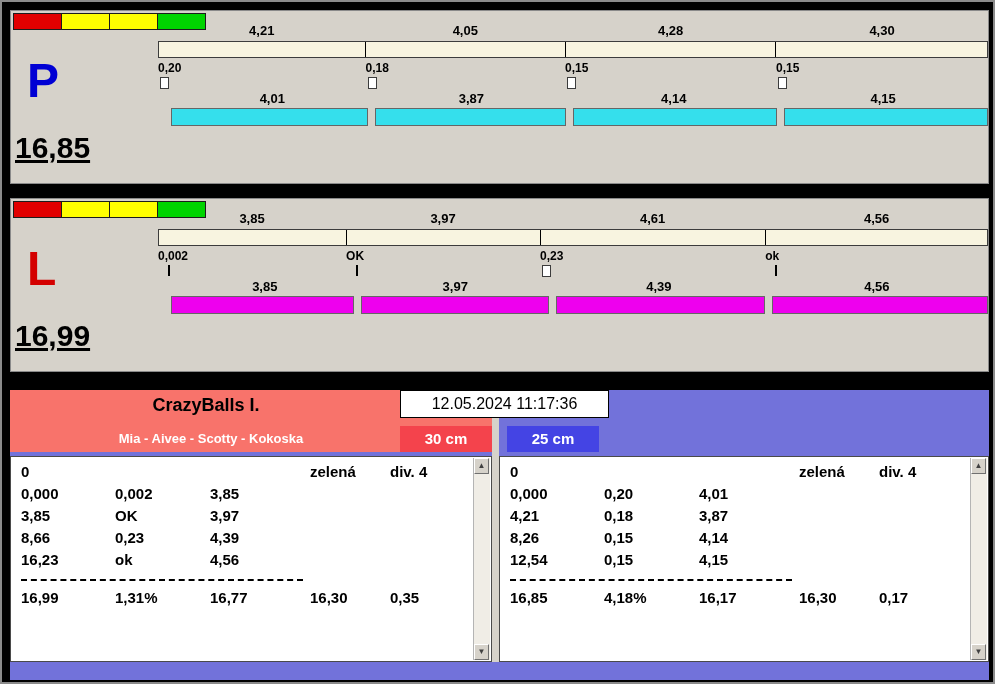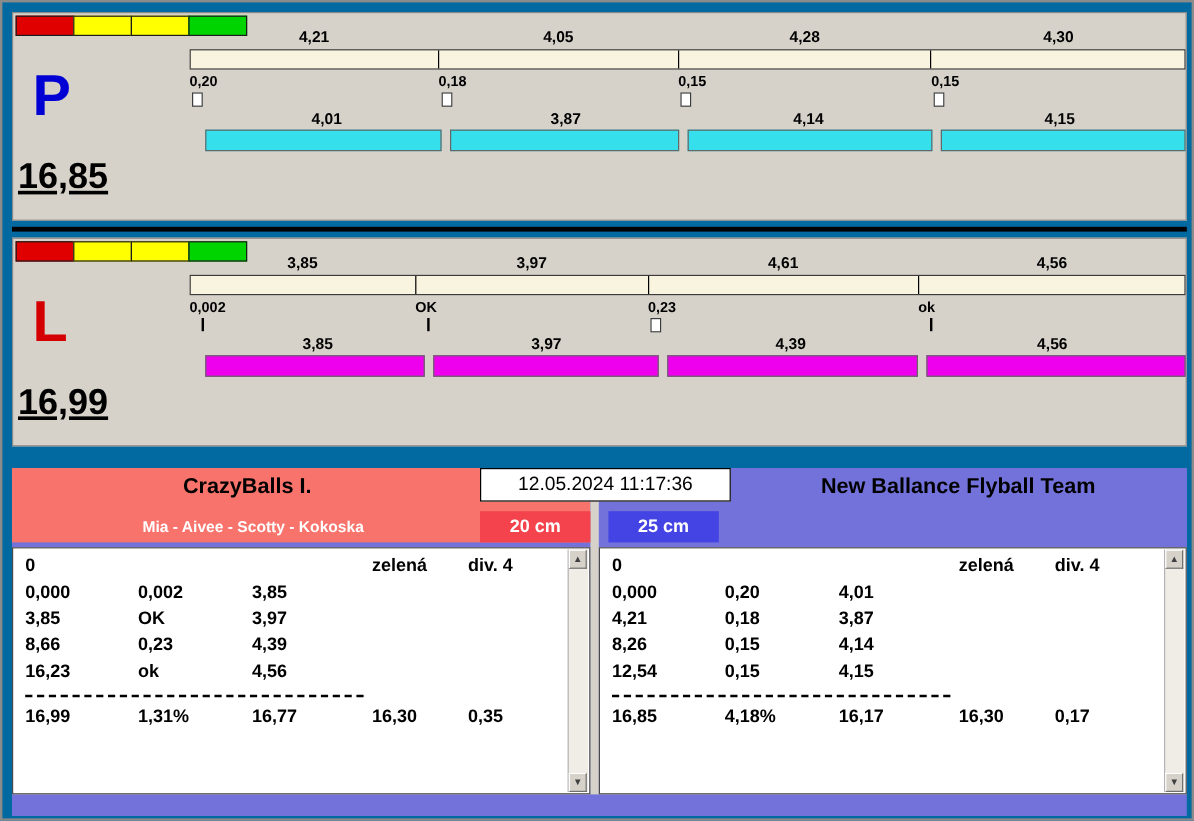--- a/index.html
+++ b/index.html
@@ -1,19 +1,19 @@
 <!DOCTYPE html>
 <html><head>
 <meta charset="utf-8">
 <style>
   * { margin:0; padding:0; box-sizing:border-box; }
   html,body { width:995px; height:684px; overflow:hidden; }
   body { position:relative; background:#b9b5ad; font-family:"Liberation Sans", sans-serif; }
   .window { position:absolute; left:0; top:0; width:995px; height:684px;
-            background:#0369a1; border:2px solid #8b8b8b; }
+            background:#000000; border:2px solid #8b8b8b; }
 
   
   .lane { position:absolute; left:8px; width:979px; height:174px;
           background:#d6d2ca; border:1px solid #8a8a8a; }
   #laneP { top:8px; } #laneL { top:196px; }
   .divider { position:absolute; top:187px; left:8px; width:979px; height:4px; background:#000; }
 
   .traffic { position:absolute; top:2px; left:2px; display:flex; }
   .tl { width:49px; height:17px; border:1px solid #1c1c1c; margin-right:-1px; }
   .c-red{background:#e10000;} .c-yellow{background:#ffff00;} .c-green{background:#00d400;}
@@ -204,27 +204,26 @@
   </div>
 
   <div class="bottom">
 
     <div class="hdr-left">
       <div class="team-title t-l-title">CrazyBalls I.</div>
       <div class="team-sub t-l-sub">Mia - Aivee - Scotty - Kokoska</div>
     </div>
 
     <div class="hdr-right">
-      <div class="team-title t-r-title">New Ballance Flyball Team</div>
     </div>
 
     <div class="gapbar"></div>
 
     <div class="datebox">12.05.2024 11:17:36</div>
-    <div class="badge badge-red">20 cm</div>
+    <div class="badge badge-red">30 cm</div>
     <div class="badge badge-blue">25 cm</div>
 
     <div class="ttable t-left">
       <div class="tbody">
         <div class="trow">
           <span>0</span>
           <span></span>
           <span></span>
           <span>zelená</span>
           <span>div. 4</span>

